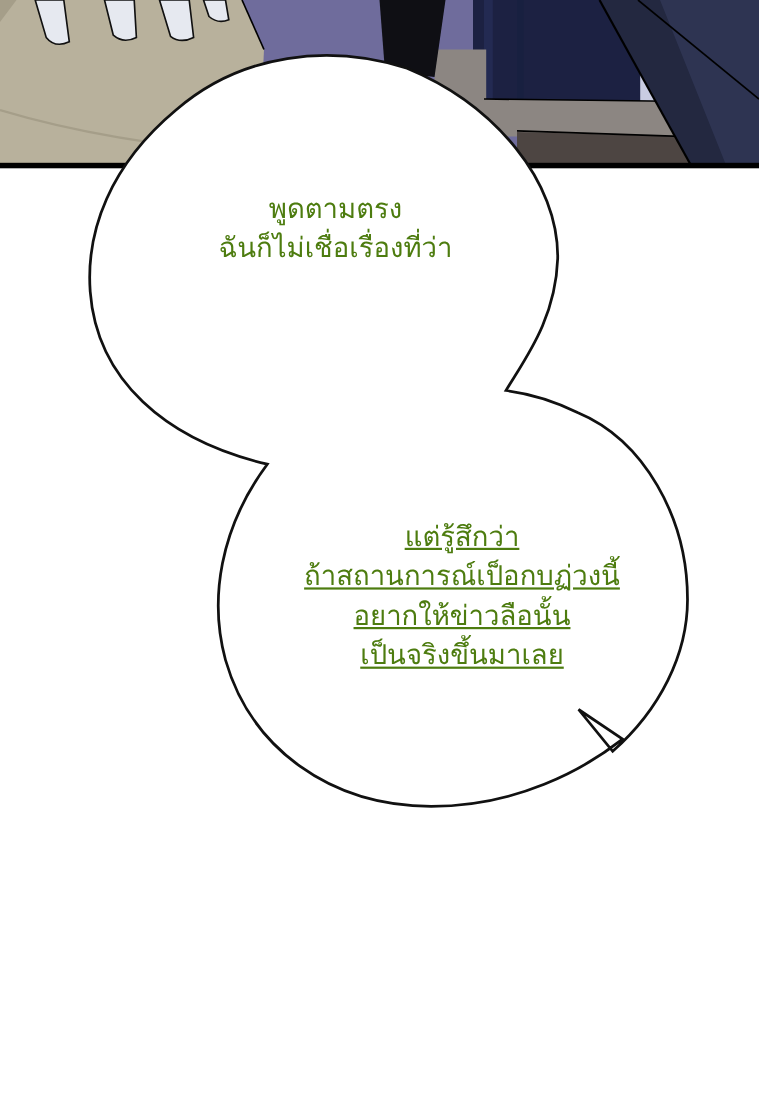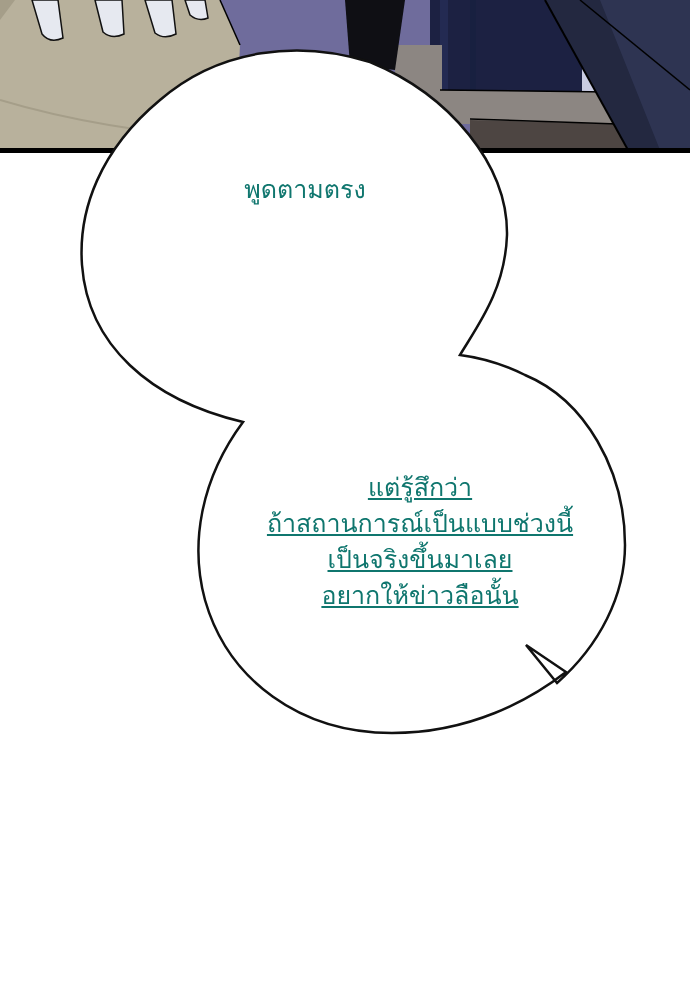--- a/index.html
+++ b/index.html
@@ -3,21 +3,21 @@
   <meta charset="utf-8">
   <style>
     html, body { margin: 0; padding: 0; background: #ffffff; }
     body { width: 690px; height: 1000px; position: relative; overflow: hidden; }
     .page { position: absolute; left: 0; top: 0; width: 690px; height: 1000px; background: #ffffff; }
     .art { position: absolute; left: 0; top: 0; width: 690px; height: 1000px; }
     .bubble-text {
       position: absolute;
       text-align: center;
       font-family: "DejaVu Sans", sans-serif;
-      color: #0f766e;
+      color: #4d7c0f;
       font-size: 25px;
       line-height: 36px;
       white-space: nowrap;
     }
     .bubble-text span { display: block; }
     #text-top { left: 120px; width: 370px; top: 172px; }
     #text-bottom { left: 220px; width: 400px; top: 470px; text-decoration: underline; }
   </style>
 </head>
 <body>
@@ -77,22 +77,23 @@
            C 600,645 625,595 625,545
            C 625,470 585,400 525,375
            C 505,365 483,358 460,355 Z" fill="#ffffff" stroke="#111111" stroke-width="2.5" stroke-linejoin="miter"></path>
 
       <rect x="120" y="60" width="360" height="90" fill="#ffffff" opacity="0"></rect>
     </g>
   </svg>
 
   <div id="text-top" class="bubble-text">
     <span>พูดตามตรง</span>
+    <span>ฉันก็ไม่เชื่อเรื่องที่ว่า</span>
   </div>
 
   <div id="text-bottom" class="bubble-text">
     <span>แต่รู้สึกว่า</span>
-    <span>ถ้าสถานการณ์เป็นแบบช่วงนี้</span>
+    <span>ถ้าสถานการณ์เป็อกบฏ่วงนี้</span>
+    <span>อยากให้ข่าวลือนั้น</span>
     <span>เป็นจริงขึ้นมาเลย</span>
-    <span>อยากให้ข่าวลือนั้น</span>
   </div>
 
 </div>
 
 </body></html>

